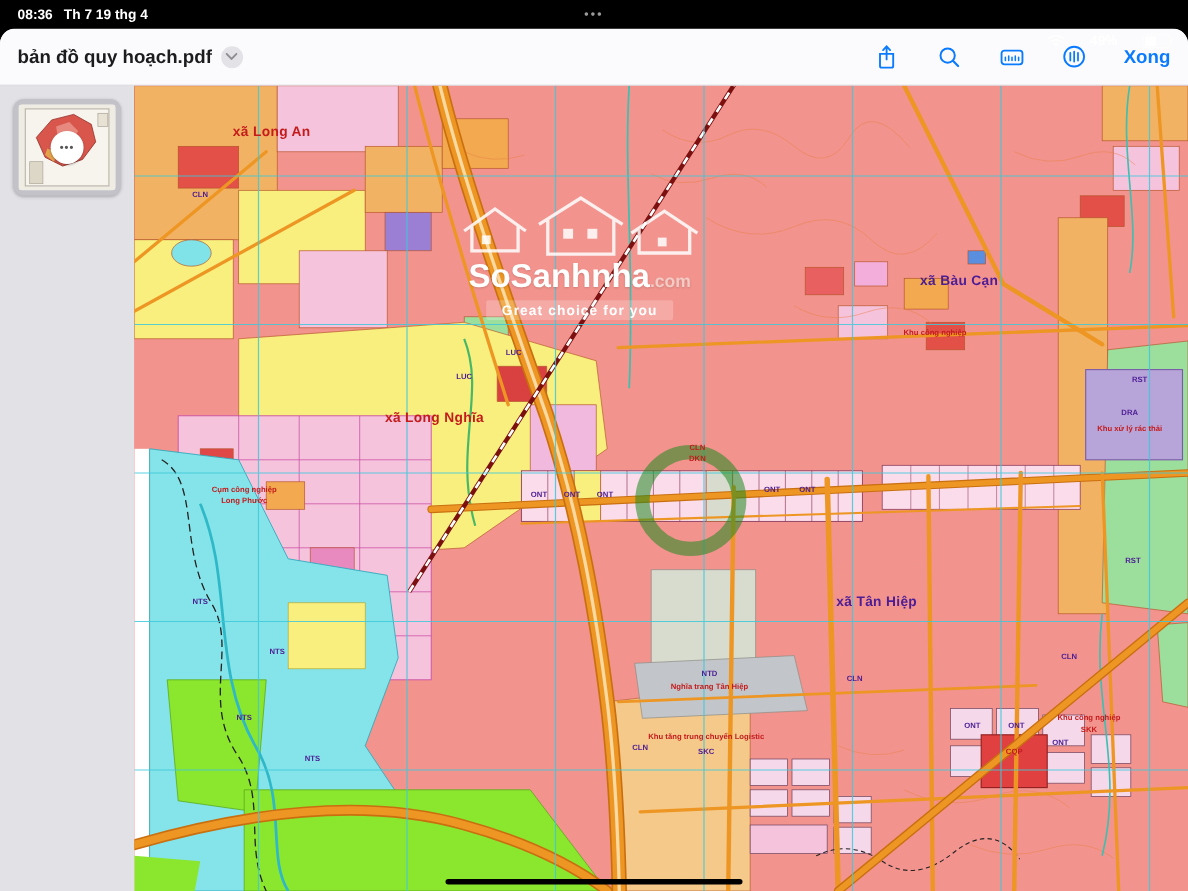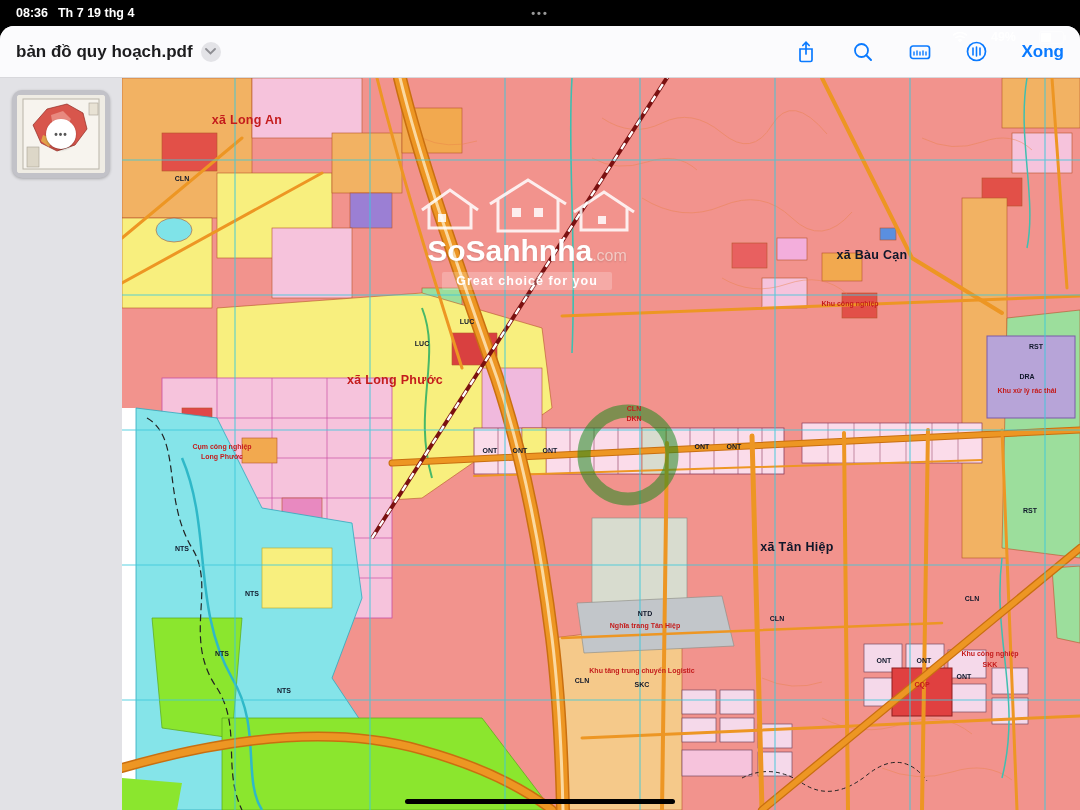--- a/index.html
+++ b/index.html
@@ -35,26 +35,26 @@
   .thumb-more{position:absolute;top:50%;left:50%;transform:translate(-50%,-50%);width:30px;height:30px;
     border-radius:50%;background:#fff;display:flex;align-items:center;justify-content:center;
     color:#555;font-size:10px;letter-spacing:1px;font-weight:bold;box-shadow:0 1px 2px rgba(0,0,0,.3);}
   .maparea{position:relative;flex:1;overflow:hidden;background:#f2938d;}
   .maparea svg.basemap{position:absolute;top:0;left:0;}
   
   .label-layer{position:absolute;top:0;left:0;width:958px;height:776px;pointer-events:none;}
   .maplabel{position:absolute;transform:translate(-50%,-50%);white-space:nowrap;line-height:1;}
   .commune{font-size:12.5px;font-weight:bold;letter-spacing:.3px;}
   .tiny{font-size:7px;font-weight:bold;}
-  .red{color:#c41c1c;} .dark{color:#0f172a;}
+  .red{color:#c41c1c;} .dark{color:#4c1d95;}
   
   .watermark{position:absolute;left:250px;top:100px;width:310px;text-align:center;pointer-events:none;}
   .wm-houses{opacity:.85;}
   .wm-brand{font-size:30px;font-weight:bold;color:#fff;text-shadow:0 1px 2px rgba(0,0,0,.15);margin-top:-6px;}
-  .wm-brand .dom{font-size:16px;color:#f3cac4;font-weight:normal;}
+  .wm-brand .dom{font-size:16px;color:#f3cac4;font-weight:bold;}
   .wm-tagline{margin:4px auto 0;display:inline-block;padding:2px 14px;background:rgba(255,255,255,.22);
     color:#fff;font-size:12.5px;letter-spacing:1px;border-radius:2px;font-weight:bold;}
   .home-indicator{position:absolute;left:283px;bottom:6px;width:270px;height:5px;background:#000;border-radius:3px;}
 </style>
 </head>
 <body>
 
 <div class="statusbar">
   <div class="sb-left">
     <span>08:36</span>
@@ -305,21 +305,21 @@
           <path d="M162 34 L192 14 L222 34 M169 30 v22 h46 v-22"></path>
           <rect x="186" y="38" width="8" height="8" fill="#fff" stroke="none"></rect>
         </svg>
         <div class="wm-brand"><span>SoSanhnha</span><span class="dom">.com</span></div>
         <div><span class="wm-tagline">Great choice for you</span></div>
       </div>
 
       <div class="label-layer">
           <span class="maplabel commune red" style="left: 125px; top: 42px;">xã Long An</span>
           <span class="maplabel commune dark" style="left: 750px; top: 177px;">xã Bàu Cạn</span>
-          <span class="maplabel commune red" style="left: 273px; top: 302px;">xã Long Phước</span>
+          <span class="maplabel commune red" style="left: 273px; top: 302px;">xã Long Nghĩa</span>
           <span class="maplabel commune dark" style="left: 675px; top: 469px;">xã Tân Hiệp</span>
           <span class="maplabel tiny red" style="left: 728px; top: 225px;">Khu công nghiệp</span>
           <span class="maplabel tiny red" style="left: 868px; top: 575px;">Khu công nghiệp</span>
           <span class="maplabel tiny red" style="left: 868px; top: 586px;">SKK</span>
           <span class="maplabel tiny dark" style="left: 905px; top: 298px;">DRA</span>
           <span class="maplabel tiny red" style="left: 905px; top: 312px;">Khu xử lý rác thải</span>
           <span class="maplabel tiny dark" style="left: 523px; top: 535px;">NTD</span>
           <span class="maplabel tiny red" style="left: 523px; top: 547px;">Nghĩa trang Tân Hiệp</span>
           <span class="maplabel tiny red" style="left: 520px; top: 592px;">Khu tăng trung chuyển Logistic</span>
           <span class="maplabel tiny dark" style="left: 520px; top: 606px;">SKC</span>

